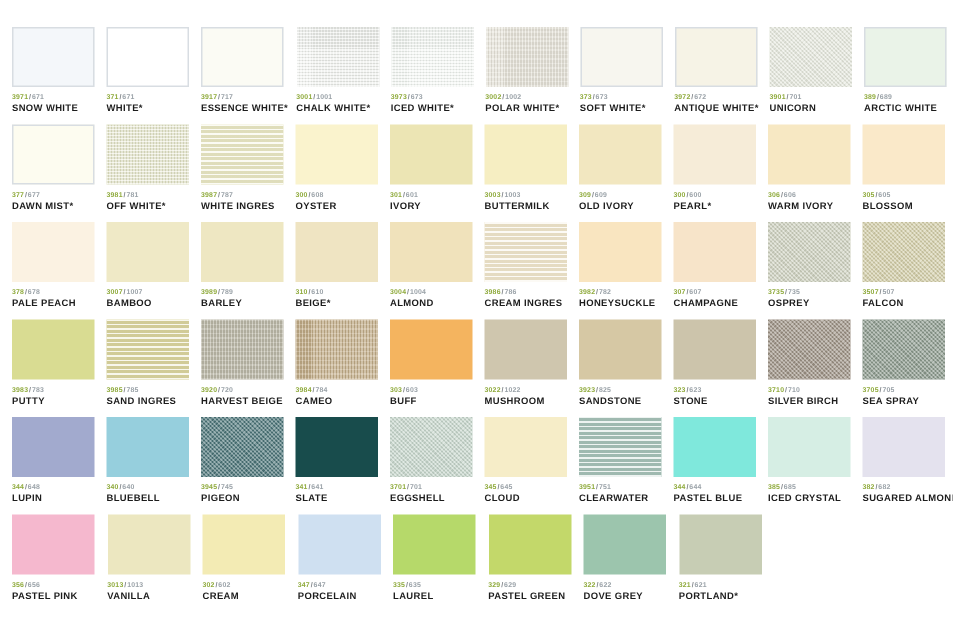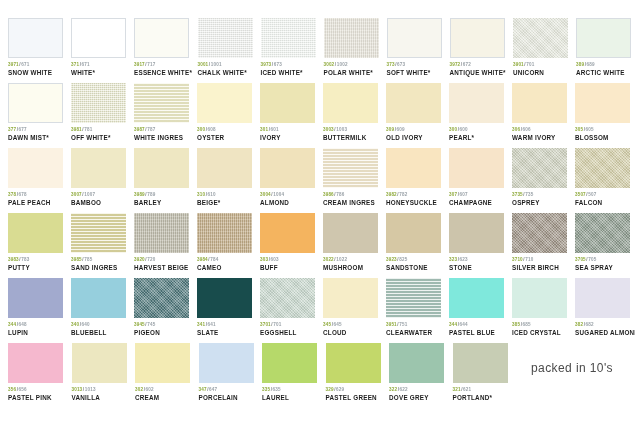--- a/index.html
+++ b/index.html
@@ -427,14 +427,13 @@
           <div class="swatch-codes"><span class="code-a">322</span><span class="code-sep">/</span><span class="code-b">622</span></div>
           <div class="swatch-name">DOVE GREY</div>
         </div>
         <div class="swatch-cell">
           <div class="swatch-chip tex-none" style="background: rgb(199, 205, 180);"></div>
           <div class="swatch-codes"><span class="code-a">321</span><span class="code-sep">/</span><span class="code-b">621</span></div>
           <div class="swatch-name">PORTLAND*</div>
         </div>
       </div>
     </div>
-  <div class="packed-note">packed in 10's</div>
 </div>
 
 </body></html>

